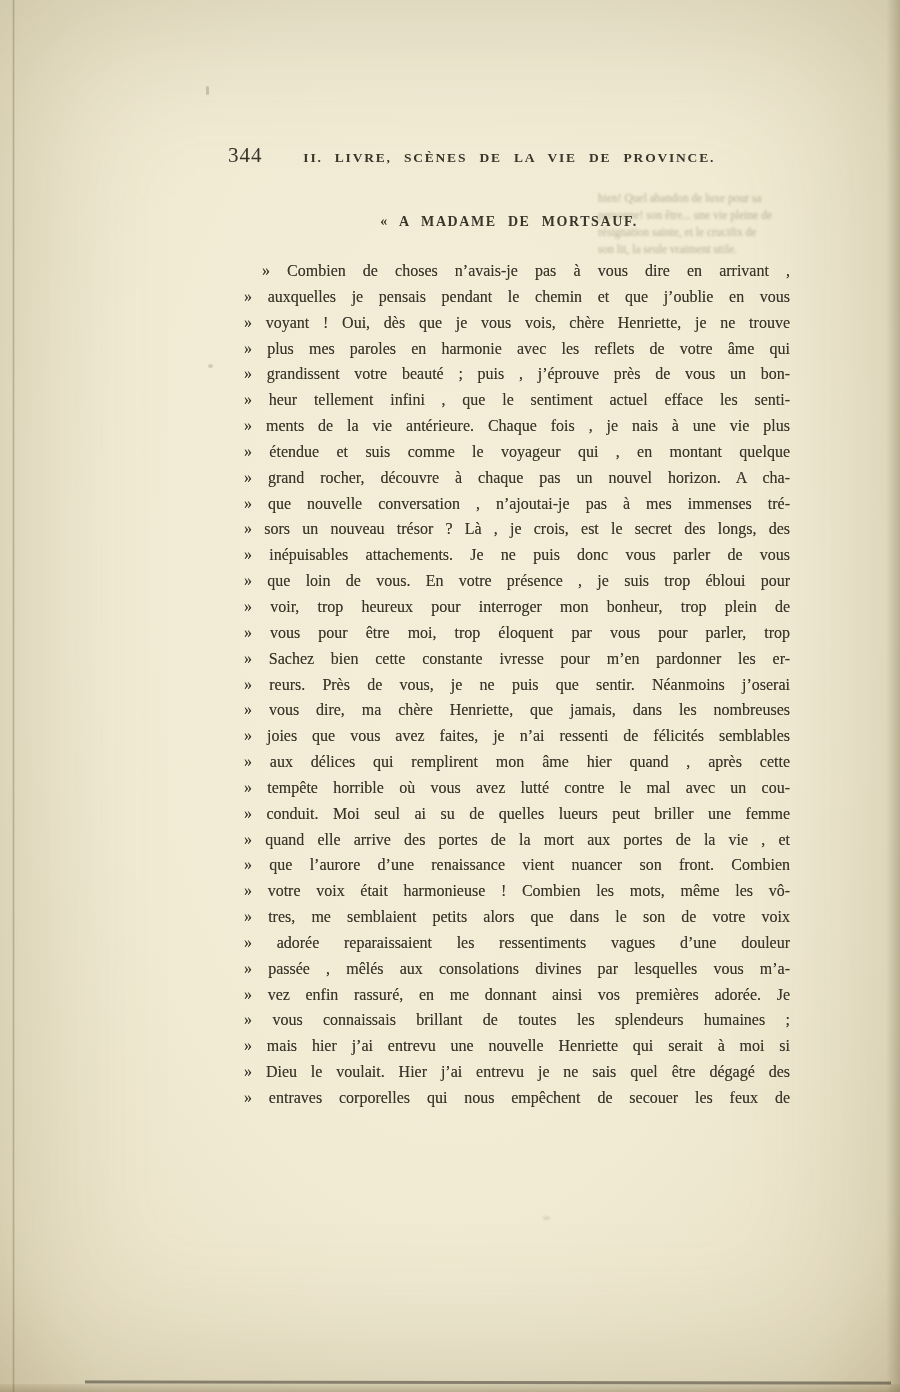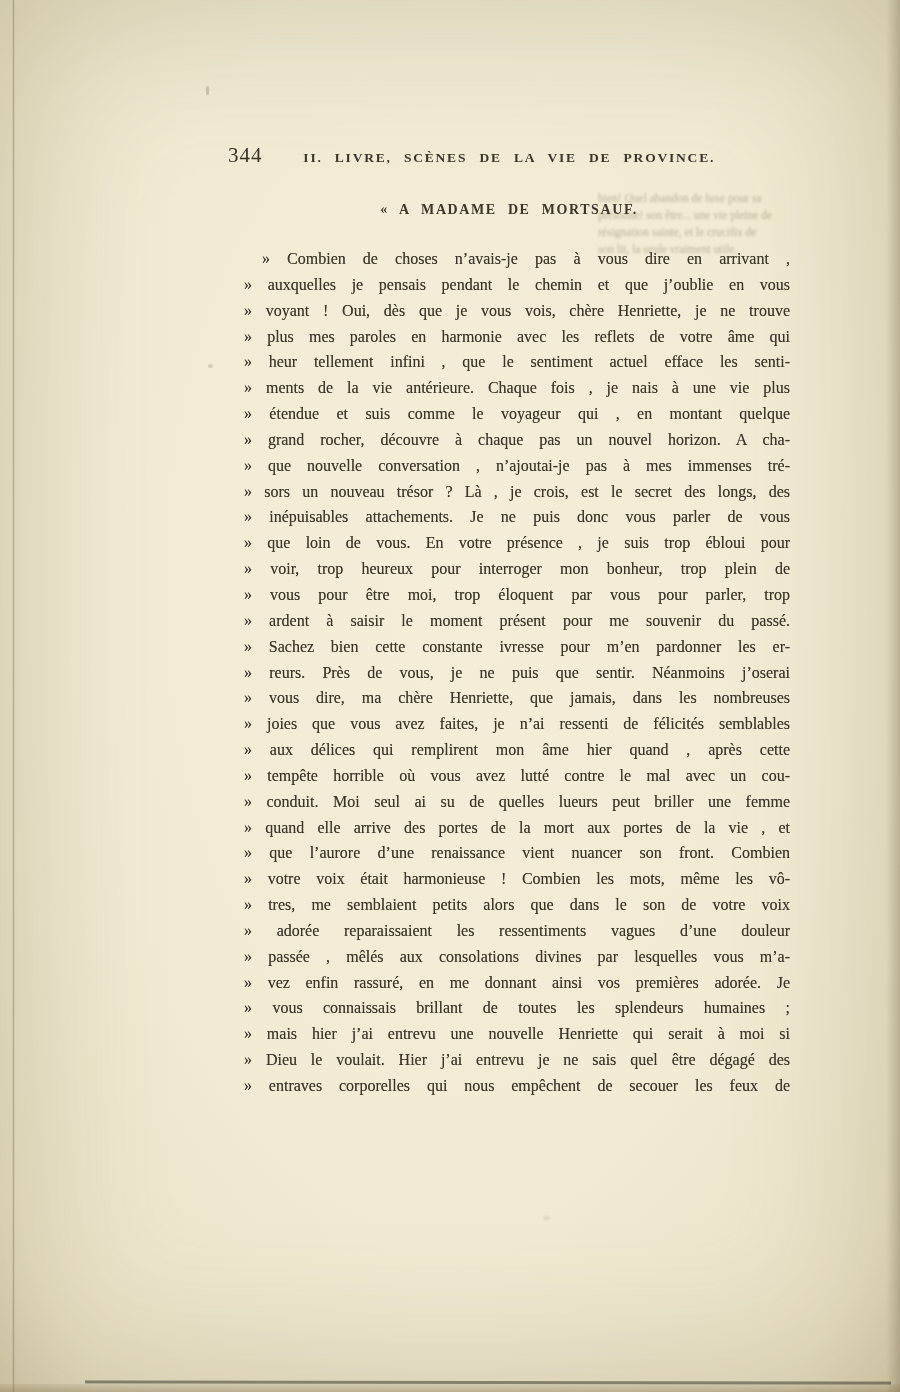--- a/index.html
+++ b/index.html
@@ -82,21 +82,21 @@
     flex:1;
     text-align:center;
     padding-right:34px;
     font-size:13.5px;
     font-weight:bold;
     letter-spacing:1.8px;
     word-spacing:7px;
     color:#3b352b;
   }
   .letter-heading{
-    margin-top:34px;
+    margin-top:46px;
     text-align:center;
     font-size:14px;
     font-weight:bold;
     letter-spacing:1.6px;
     word-spacing:6px;
     color:#3b352b;
   }
   .body-text{
     margin-top:28px;
     font-size:16px;
@@ -131,31 +131,31 @@
       <span class="running-header">II. LIVRE, SCÈNES DE LA VIE DE PROVINCE.</span>
     </div>
 
     <div class="letter-heading">« A MADAME DE MORTSAUF.</div>
 
     <div class="body-text">
         <div class="line">» Combien de choses n’avais-je pas à vous dire en arrivant ,</div>
         <div class="line">» auxquelles je pensais pendant le chemin et que j’oublie en vous</div>
         <div class="line">» voyant ! Oui, dès que je vous vois, chère Henriette, je ne trouve</div>
         <div class="line">» plus mes paroles en harmonie avec les reflets de votre âme qui</div>
+        <div class="line">» grandissent votre beauté ; puis , j’éprouve près de vous un bon-</div>
         <div class="line">» heur tellement infini , que le sentiment actuel efface les senti-</div>
         <div class="line">» ments de la vie antérieure. Chaque fois , je nais à une vie plus</div>
         <div class="line">» étendue et suis comme le voyageur qui , en montant quelque</div>
         <div class="line">» grand rocher, découvre à chaque pas un nouvel horizon. A cha-</div>
         <div class="line">» que nouvelle conversation , n’ajoutai-je pas à mes immenses tré-</div>
         <div class="line">» sors un nouveau trésor ? Là , je crois, est le secret des longs, des</div>
         <div class="line">» inépuisables attachements. Je ne puis donc vous parler de vous</div>
         <div class="line">» que loin de vous. En votre présence , je suis trop ébloui pour</div>
         <div class="line">» voir, trop heureux pour interroger mon bonheur, trop plein de</div>
         <div class="line">» vous pour être moi, trop éloquent par vous pour parler, trop</div>
-        <div class="line">» ardent à saisir le moment présent pour me souvenir du passé.</div>
         <div class="line">» Sachez bien cette constante ivresse pour m’en pardonner les er-</div>
         <div class="line">» reurs. Près de vous, je ne puis que sentir. Néanmoins j’oserai</div>
         <div class="line">» vous dire, ma chère Henriette, que jamais, dans les nombreuses</div>
         <div class="line">» joies que vous avez faites, je n’ai ressenti de félicités semblables</div>
         <div class="line">» aux délices qui remplirent mon âme hier quand , après cette</div>
         <div class="line">» tempête horrible où vous avez lutté contre le mal avec un cou-</div>
         <div class="line">» conduit. Moi seul ai su de quelles lueurs peut briller une femme</div>
         <div class="line">» quand elle arrive des portes de la mort aux portes de la vie , et</div>
         <div class="line">» que l’aurore d’une renaissance vient nuancer son front. Combien</div>
         <div class="line">» votre voix était harmonieuse ! Combien les mots, même les vô-</div>

